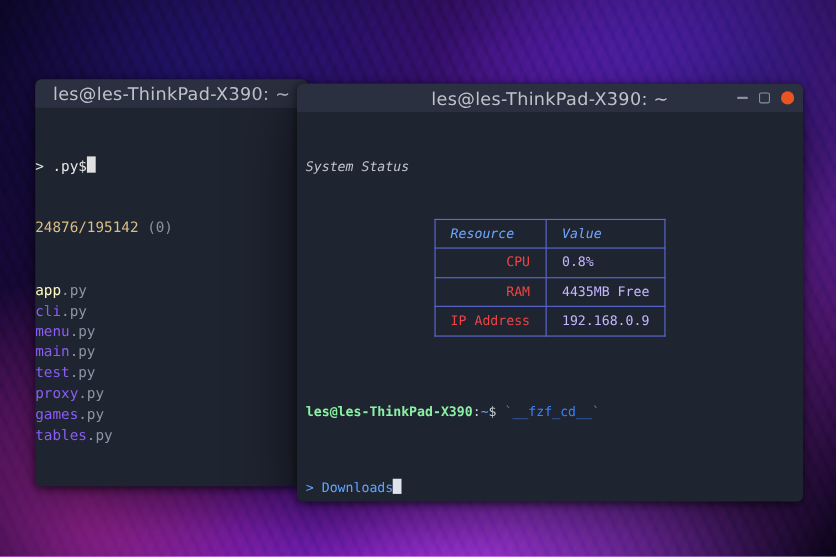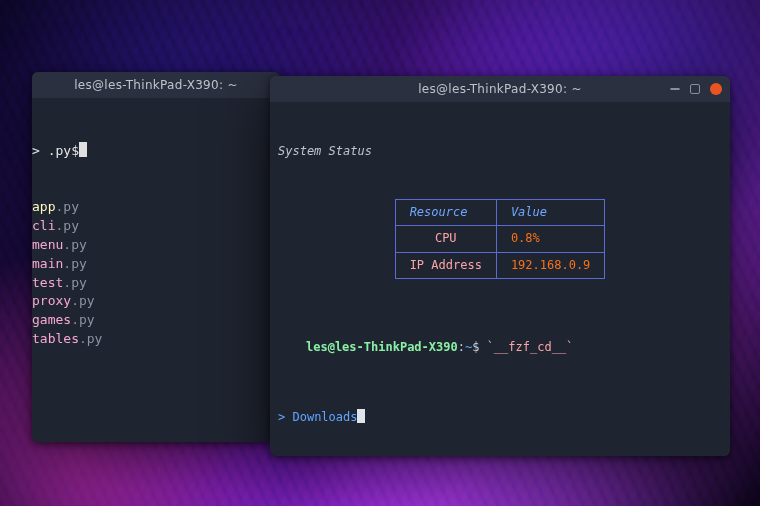--- a/index.html
+++ b/index.html
@@ -41,21 +41,21 @@
     overflow: hidden;
   }
   .titlebar {
     height: 26px;
     background: #2b3040;
     display: flex;
     align-items: center;
     justify-content: center;
     position: relative;
     font-family: "DejaVu Sans", sans-serif;
-    font-size: 12px;
+    font-size: 16px;
     color: #cfd3da;
     letter-spacing: 0.3px;
   }
   .titlebar .title-text { opacity: 0.9; }
   .win-controls {
     position: absolute; right: 8px; top: 50%; transform: translateY(-50%);
     display: flex; gap: 10px; align-items: center;
   }
   .wc {
     width: 12px; height: 12px; border-radius: 50%; display:inline-block;
@@ -66,64 +66,65 @@
   .term-body { padding: 6px 0 14px; line-height: 1.45; white-space: pre; }
 
   
   #term-left { left: 32px; top: 72px; width: 248px; height: 370px; z-index: 2; }
   #term-left .prompt-input { color: #e6e6e6; }
   #term-left .cursor {
     display:inline-block; width:8px; height:15px; background:#e0e0e0; vertical-align:-2px;
   }
   #term-left .counter { color: #dabf84; }
   #term-left .counter .paren { color: #8b94a3; }
-  #term-left .file .base { color: #f9a8d4; }
+  #term-left .file .base { color: #8b5cf6; }
   #term-left .file .ext  { color: #8b94a3; }
   #term-left .file.hit .base { color: #fef9c3; }
 
   
   #term-right { left: 270px; top: 76px; width: 460px; height: 380px; z-index: 3; font-size: 12px;}
   #term-right .term-body { padding: 4px 8px 10px; }
   .status-title { color:#bfc5ce; font-style: italic; text-align:left; margin: 2px 0 4px; }
   .status-table {
     margin: 0 auto 8px;
     border-collapse: collapse;
   }
   .status-table th, .status-table td {
     border: 1px solid #5b6bd6;
     padding: 4px 14px;
     text-align: left;
     font-weight: normal;
   }
   .status-table th { color:#6fa8ff; font-style: italic; }
-  .status-table td.key { color:#fca5a5; text-align: center; }
-  .status-table td.val { color:#f97316; }
+  .status-table td.key { color:#ef4444; text-align: right; }
+  .status-table td.val { color:#c4b5fd; }
 
   .line { white-space: pre; overflow: hidden; text-overflow: clip; }
-  .ps1-user { color:#8af0a3; font-weight:bold;margin-left:28px; }
+  .ps1-user { color:#8af0a3; font-weight:bold; }
   .ps1-path { color:#c9d1d9; }
-  .ps1-cmd  { color:#fca5a5; }
+  .ps1-cmd  { color:#3b82f6; }
   .blue { color:#5fa6ff; }
   .cursor2 { display:inline-block; width:8px; height:14px; background:#dfe4ec; vertical-align:-2px; }
 
   .overflow-mask {
     position:absolute; right:0; top:26px; bottom:0; width:18px;
     background: linear-gradient(90deg, rgba(31,36,49,0) 0%, rgba(31,36,49,1) 80%);
     pointer-events:none;
   }
 </style>
 </head>
 <body>
 
 <div id="term-left" class="term">
   <div class="titlebar">
     <span class="title-text">les@les-ThinkPad-X390: ~</span>
   </div>
   <div class="term-body">
     <div class="line prompt-input"><span>&gt; </span><span>.py$</span><span class="cursor"></span></div>
+    <div class="line counter"><span>24876</span>/<span>195142</span><span class="paren"> (</span><span class="paren">0</span><span class="paren">)</span></div>
     <div id="file-list"><div class="line file hit"><span class="base">app</span><span class="ext">.py</span></div><div class="line file"><span class="base">cli</span><span class="ext">.py</span></div><div class="line file"><span class="base">menu</span><span class="ext">.py</span></div><div class="line file"><span class="base">main</span><span class="ext">.py</span></div><div class="line file"><span class="base">test</span><span class="ext">.py</span></div><div class="line file"><span class="base">proxy</span><span class="ext">.py</span></div><div class="line file"><span class="base">games</span><span class="ext">.py</span></div><div class="line file"><span class="base">tables</span><span class="ext">.py</span></div></div>
   </div>
 </div>
 
 <div id="term-right" class="term">
   <div class="titlebar">
     <span class="title-text">les@les-ThinkPad-X390: ~</span>
     <span class="win-controls">
       <span class="wc min"></span>
       <span class="wc max"></span>
@@ -132,21 +133,21 @@
   </div>
   <div class="term-body">
     <div class="status-title">System Status</div>
     <table class="status-table">
       <thead>
         <tr>
           <th>Resource</th>
           <th>Value</th>
         </tr>
       </thead>
-      <tbody id="status-body"><tr><td class="key">CPU</td><td class="val">0.8%</td></tr><tr><td class="key">IP Address</td><td class="val">192.168.0.9</td></tr></tbody>
+      <tbody id="status-body"><tr><td class="key">CPU</td><td class="val">0.8%</td></tr><tr><td class="key">RAM</td><td class="val">4435MB Free</td></tr><tr><td class="key">IP Address</td><td class="val">192.168.0.9</td></tr></tbody>
     </table>
 
     <div class="line"><span class="ps1-user">les@les-ThinkPad-X390</span><span class="ps1-path">:</span><span class="blue">~</span><span class="ps1-path">$ </span><span class="ps1-cmd">`__fzf_cd__`</span></div>
 
     <div class="line"><span class="blue">&gt; </span><span class="blue">Downloads</span><span class="cursor2"></span></div>
 
     
 
     
 

